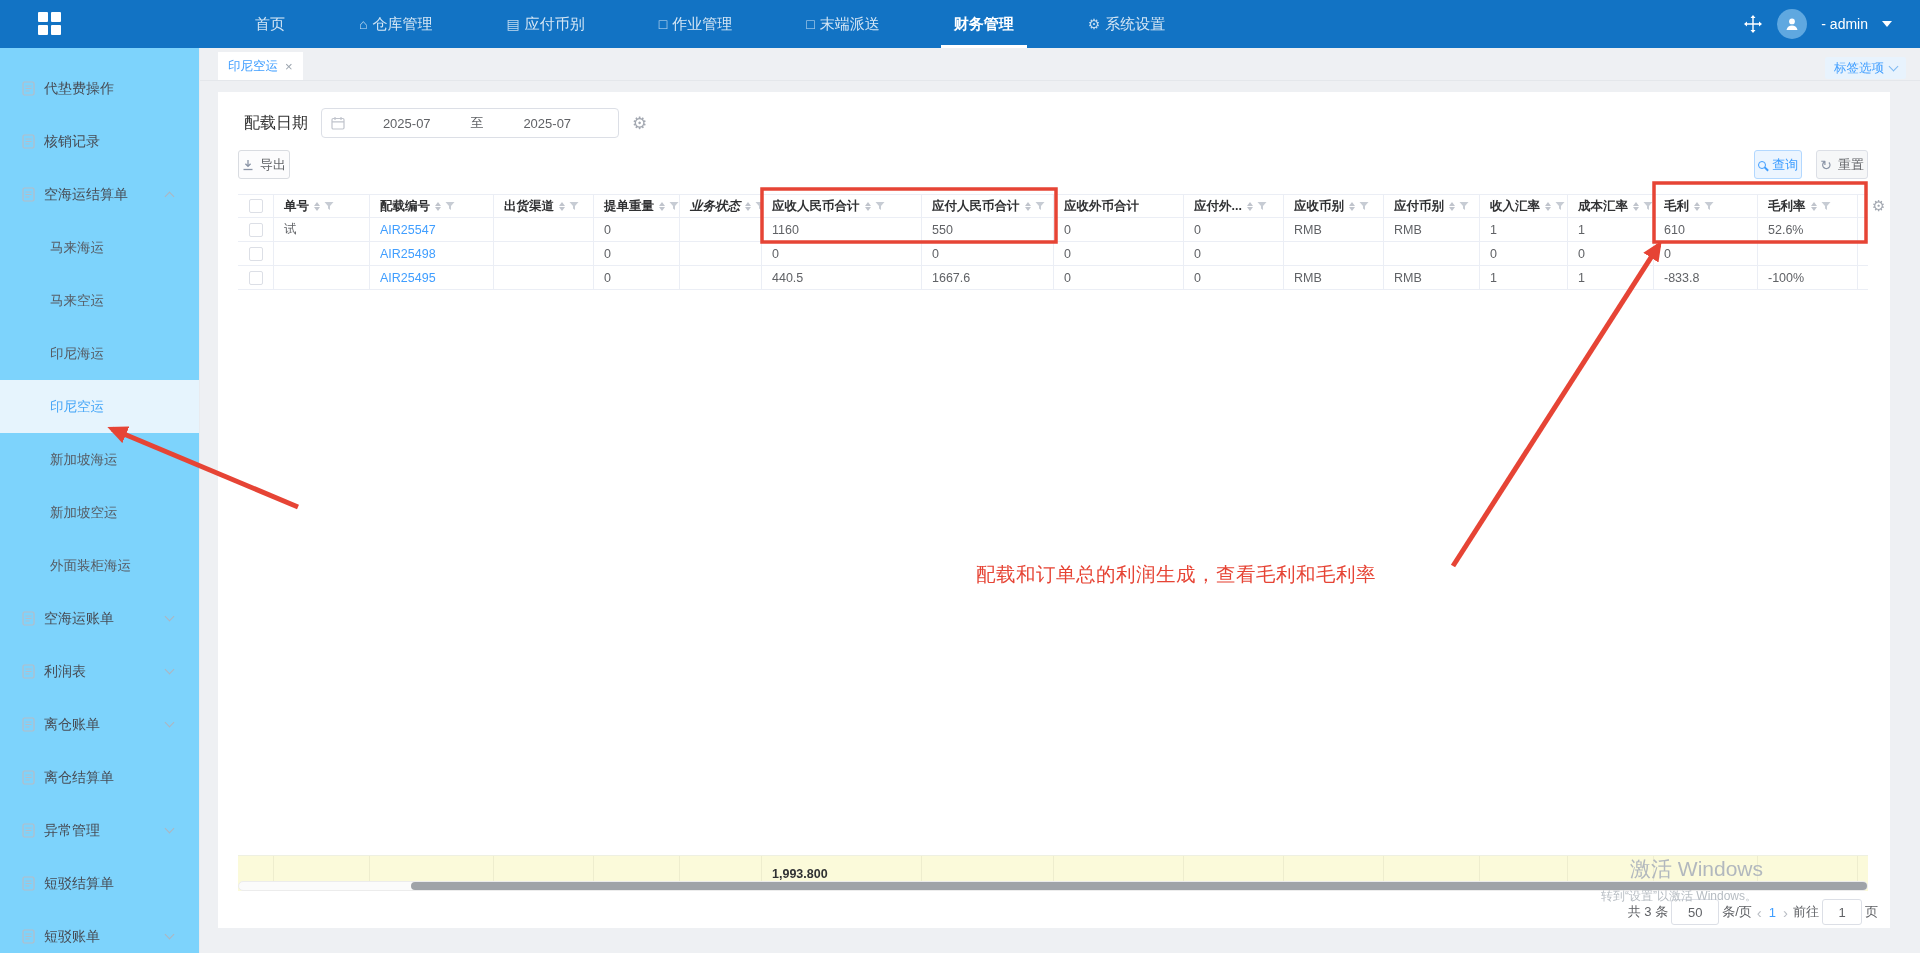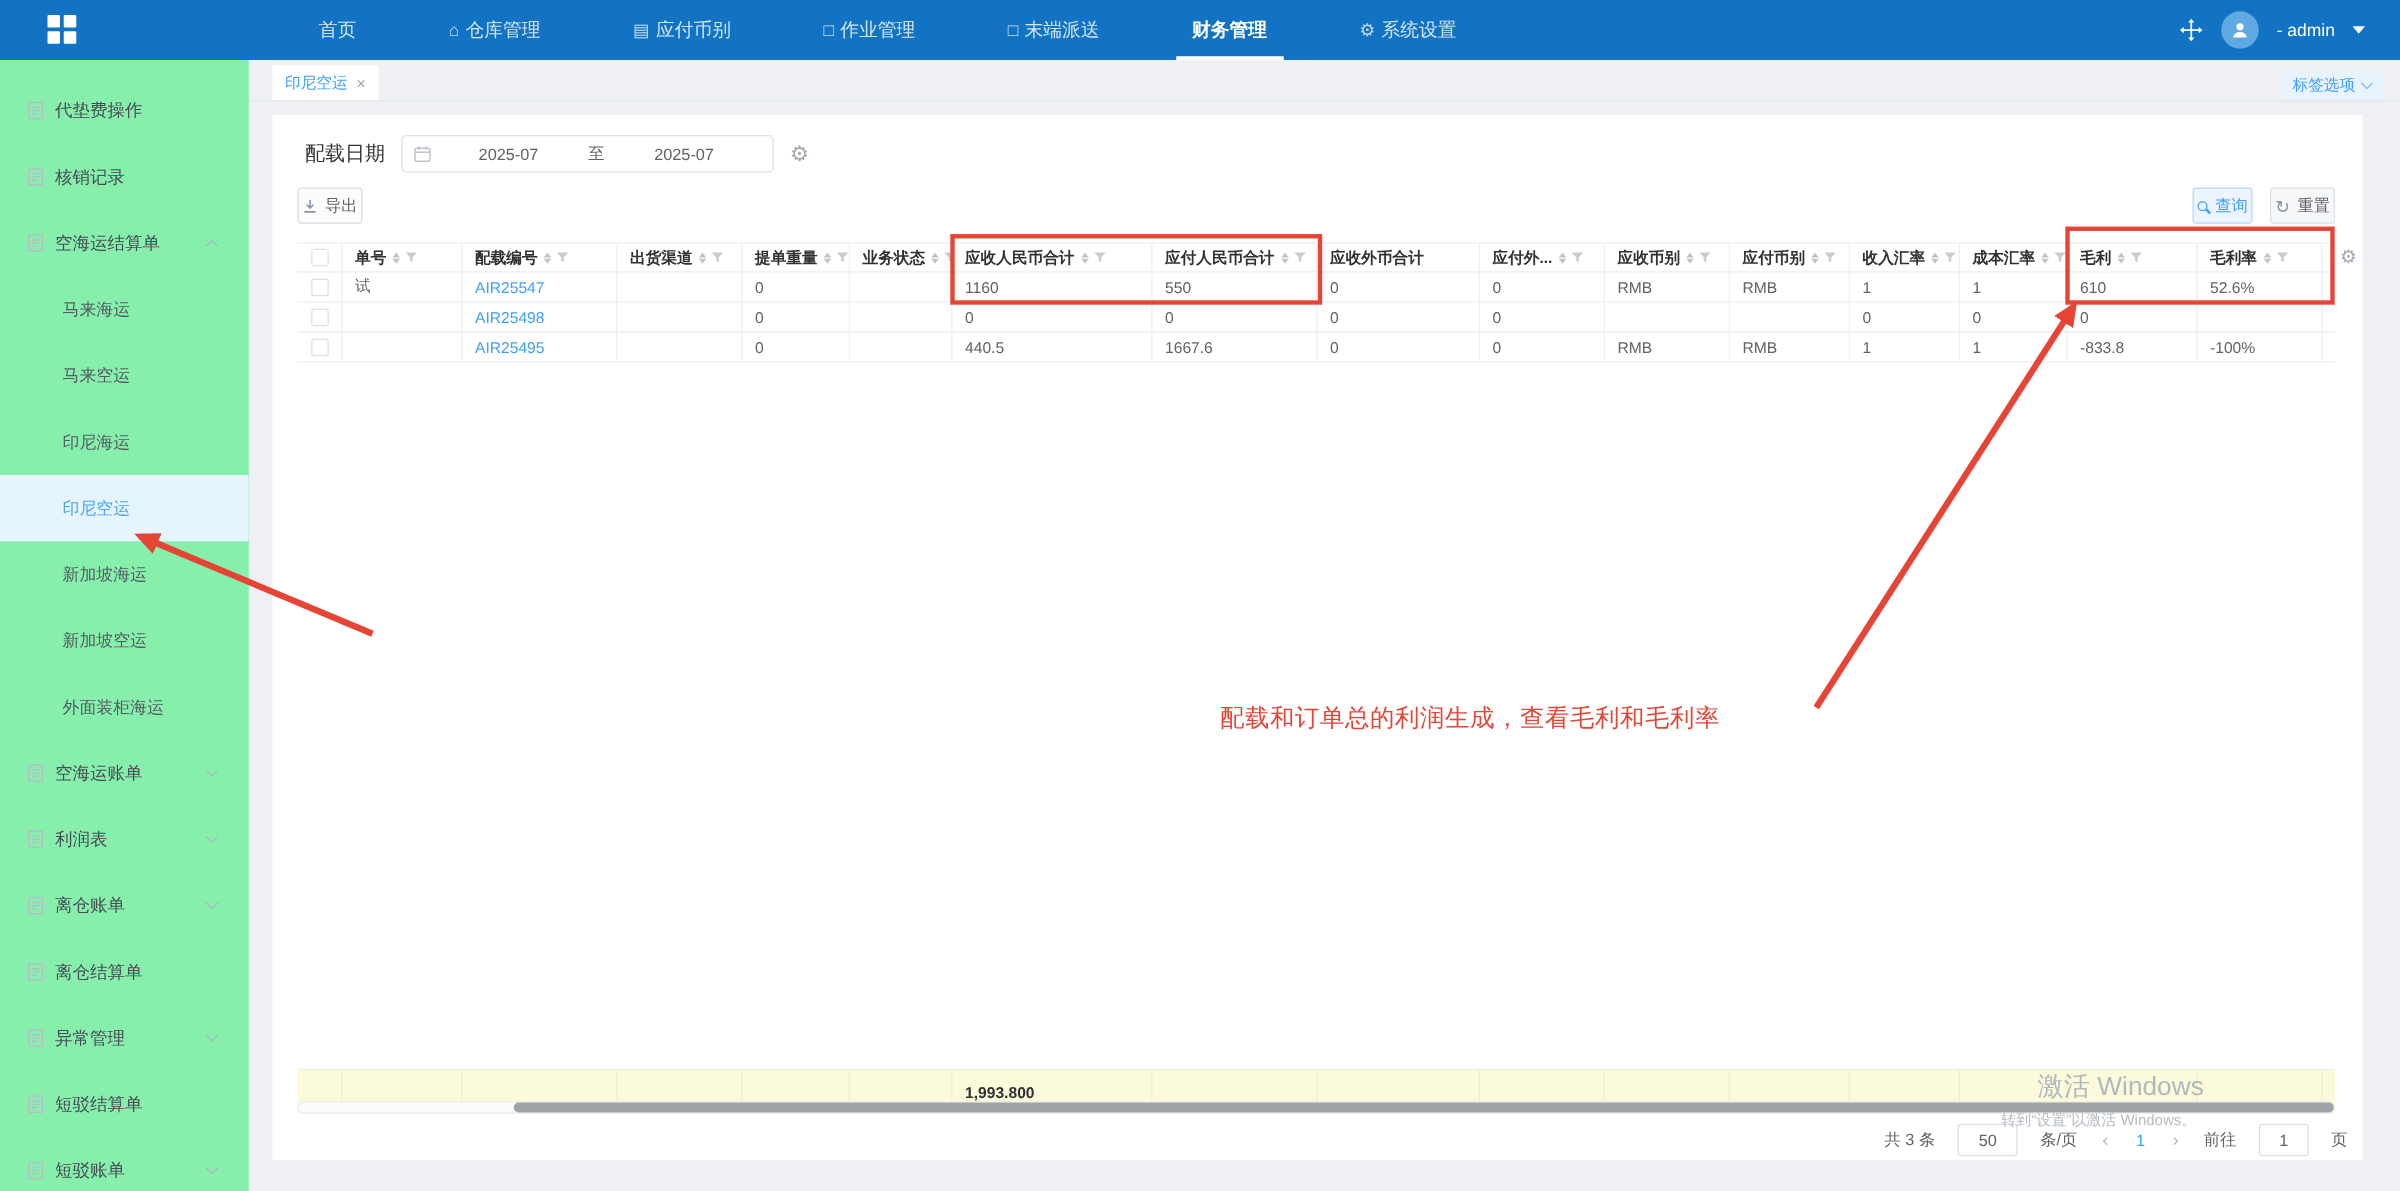--- a/index.html
+++ b/index.html
@@ -17,21 +17,21 @@
   .nav-menu{display:flex;margin-left:180px;height:48px;gap:48px;}
   .nav-item{display:flex;align-items:center;gap:5px;padding:0 13px;height:48px;color:rgba(255,255,255,.82);font-size:15px;cursor:pointer;}
   .nav-item .nico{font-size:14px;opacity:.9;}
   .nav-item.active{color:#fff;font-weight:bold;box-shadow:inset 0 -3px 0 #fff;}
   .nav-right{margin-left:auto;display:flex;align-items:center;gap:14px;margin-right:28px;color:#fff;}
   .avatar{width:30px;height:30px;border-radius:50%;background:#5fa8e0;display:flex;align-items:center;justify-content:center;}
   .user-label{font-size:14px;color:#fff;}
   .nav-caret{width:0;height:0;border:5px solid transparent;border-top:6px solid #fff;margin-top:5px;}
 
   
-  .sidebar{position:absolute;top:48px;left:0;width:200px;bottom:0;background:#86efac;border-right:1px solid #e9ebef;padding-top:14px;overflow:hidden;z-index:4;}
+  .sidebar{position:absolute;top:48px;left:0;width:200px;bottom:0;background:#7dd3fc;border-right:1px solid #e9ebef;padding-top:14px;overflow:hidden;z-index:4;}
   .side-item{height:53px;display:flex;align-items:center;padding-left:22px;font-size:14px;color:#474c55;cursor:pointer;}
   .side-item .sico{margin-right:9px;display:flex;}
   .side-item.child{padding-left:50px;font-size:13.5px;color:#565b63;}
   .side-item.child.active{background:#e6f4fd;color:#46a6f7;}
   .chev{width:7px;height:7px;border-right:1.5px solid #aeb5bf;border-bottom:1.5px solid #aeb5bf;margin-left:auto;margin-right:26px;}
   .chev.down{transform:rotate(45deg);margin-top:-4px;}
   .chev.up{transform:rotate(-135deg);margin-top:4px;}
 
   
   .main{position:absolute;top:48px;left:200px;right:0;bottom:0;background:#eef0f3;}
@@ -75,21 +75,21 @@
   .carets .cu{border-bottom:4.5px solid #c0c4cc;}
   .carets .cd{border-top:4.5px solid #c0c4cc;}
   .funnel{margin-left:4px;display:flex;}
   .col-gear{position:absolute;left:1634px;top:3px;font-size:15px;color:#a3a8b1;cursor:pointer;line-height:1;}
 
   
   .summary{position:absolute;left:20px;top:763px;width:1630px;height:36px;background:var(--summary-yellow);display:flex;border-top:1px solid #eef0e2;}
   .sum-cell{height:100%;border-right:1px solid rgba(0,0,0,.05);display:flex;align-items:center;padding-left:10px;font-size:12.5px;font-weight:bold;color:#303133;}
   .hscroll{position:absolute;left:20px;top:789px;width:1630px;height:10px;background:#fbfbfb;border:1px solid #ececec;border-radius:5px;}
   .hthumb{position:absolute;left:172px;right:0;top:0;bottom:0;background:#9fa3a8;border-radius:5px;cursor:pointer;}
-  .pagination{position:absolute;right:12px;top:806px;height:28px;display:flex;align-items:center;gap:18px;font-size:13px;color:#606266;}
+  .pagination{position:absolute;right:12px;top:806px;height:28px;display:flex;align-items:center;gap:3px;font-size:13px;color:#606266;}
   .pbox{width:48px;height:26px;border:1px solid #dcdfe6;border-radius:3px;display:flex;align-items:center;justify-content:center;background:#fff;cursor:pointer;}
   .pbox.goto{width:40px;}
   .parrow{color:#b9bdc4;font-size:15px;cursor:pointer;padding:0 2px;}
   .pcur{color:var(--accent-blue);cursor:pointer;padding:0 2px;}
 
   
   .annotation-note{position:absolute;left:976px;top:561px;font-size:19.5px;color:var(--annotation-red);z-index:55;font-weight:500;letter-spacing:.5px;}
   .overlay-svg{position:absolute;top:0;left:0;z-index:60;pointer-events:none;}
   .wm1{position:absolute;left:1630px;top:855px;font-size:21px;color:#b2b8be;z-index:40;}
   .wm2{position:absolute;left:1601px;top:888px;font-size:12px;color:#b6bcc2;z-index:40;}
@@ -361,21 +361,21 @@
             <span class="carets">
               <i class="cu"></i>
               <i class="cd"></i>
             </span>
             <span class="funnel">
               <svg width="10" height="10" viewBox="0 0 10 10">
                 <path d="M0.5 1h9L6 5v4L4 7.5V5Z" fill="#c7ccd4"></path>
               </svg>
             </span>
           </div>
-          <div class="th" style="width: 82px;">
+          <div class="th" style="width: 82px; font-style: italic;">
             <span>业务状态</span>
             <span class="carets">
               <i class="cu"></i>
               <i class="cd"></i>
             </span>
             <span class="funnel">
               <svg width="10" height="10" viewBox="0 0 10 10">
                 <path d="M0.5 1h9L6 5v4L4 7.5V5Z" fill="#c7ccd4"></path>
               </svg>
             </span>

